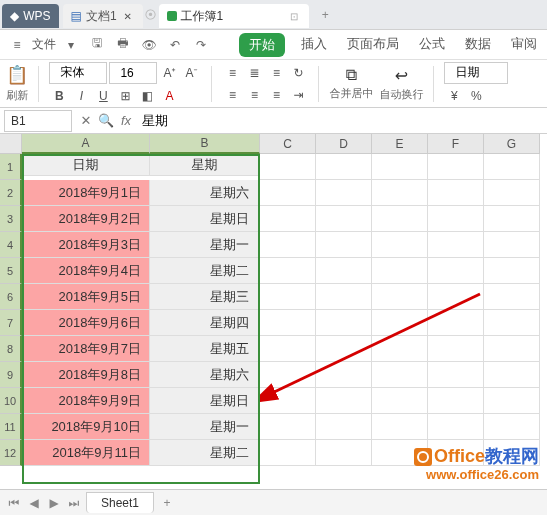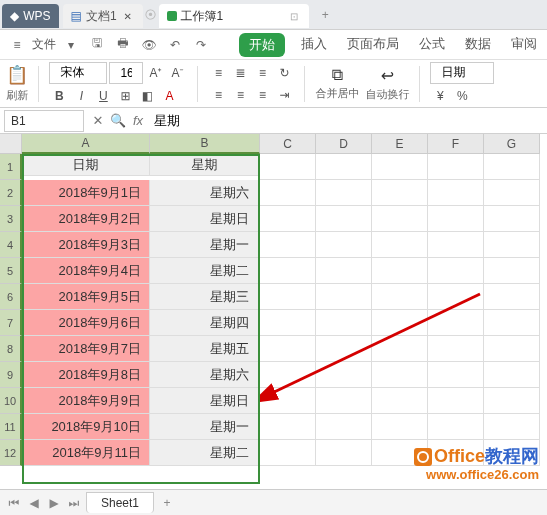--- a/index.html
+++ b/index.html
@@ -21,27 +21,27 @@
 .menubar .ribbon-tab { font-size: 13px; color: #555; padding: 2px 4px; }
 .menubar .ribbon-tab.active { background: #2e9e4a; color: #fff; border-radius: 6px; padding: 3px 10px; }
 
 .toolbar { height: 48px; background: #fff; display: flex; align-items: center; gap: 6px; padding: 0 6px; border-bottom: 1px solid #d0d0d0; }
 .toolbar .tb-group { display: flex; flex-direction: column; gap: 2px; }
 .toolbar .tb-row { display: flex; align-items: center; gap: 2px; }
 .toolbar .tb-btn { min-width: 20px; height: 20px; display: flex; align-items: center; justify-content: center; color: #555; font-size: 12px; border: 1px solid transparent; padding: 0 2px; }
 .toolbar .tb-btn.bold { font-weight: bold; }
 .toolbar select, .toolbar .combo { height: 22px; border: 1px solid #ccc; background: #fff; font-size: 12px; padding: 0 10px; }
 .toolbar .combo.font { width: 58px; }
-.toolbar .combo.size { width: 34px; }
+.toolbar .combo.size { width: 48px; }
 .toolbar .divider { width: 1px; height: 36px; background: #ddd; margin: 0 4px; }
 .toolbar .label-small { font-size: 11px; color: #666; text-align: center; }
 .toolbar .big-btn { display: flex; flex-direction: column; align-items: center; gap: 2px; }
 
 .formula-bar { height: 26px; background: #fff; display: flex; align-items: center; border-bottom: 1px solid #d0d0d0; }
-.formula-bar .cell-name { width: 80px; height: 22px; border: 1px solid #ccc; margin: 0 4px; padding: 0 6px; font-size: 12px; display: flex; align-items: center; }
+.formula-bar .cell-name { width: 68px; height: 22px; border: 1px solid #ccc; margin: 0 4px; padding: 0 6px; font-size: 12px; display: flex; align-items: center; }
 .formula-bar .fbtn { width: 20px; height: 20px; display: flex; align-items: center; justify-content: center; color: #777; font-size: 13px; }
 .formula-bar .fx { font-style: italic; }
 .formula-bar .formula-input { flex: 1; height: 22px; border: none; padding: 0 6px; font-size: 13px; }
 
 .sel-indicator { position: absolute; left: 0; top: 140px; width: 22px; height: 16px; background: #fff; border: 1px solid #bbb; font-size: 10px; display: flex; align-items: center; justify-content: center; color: #666; }
 
 .sheet { position: relative; background: #fff; user-select: none; }
 .grid { display: grid; grid-template-columns: 22px 128px 110px 56px 56px 56px 56px 56px; }
 .ghead { background: #e8e8e8; border-right: 1px solid #ccc; border-bottom: 1px solid #ccc; height: 20px; display: flex; align-items: center; justify-content: center; font-size: 12px; color: #555; }
 .ghead.sel { background: #cdddb9; border-bottom: 2px solid #5a8f3b; }

